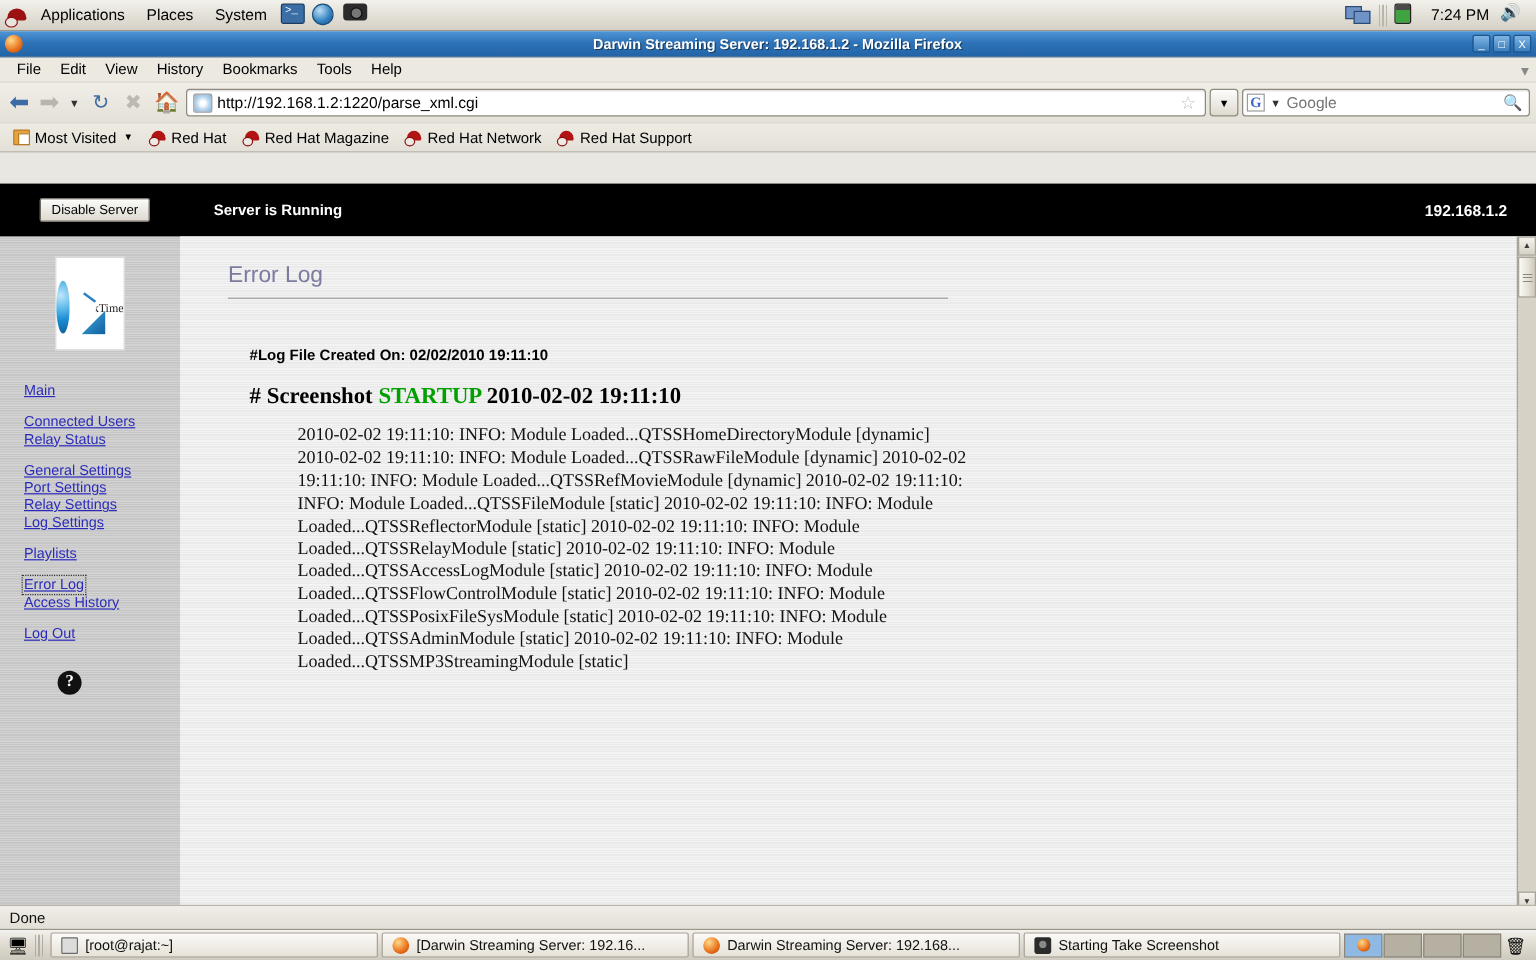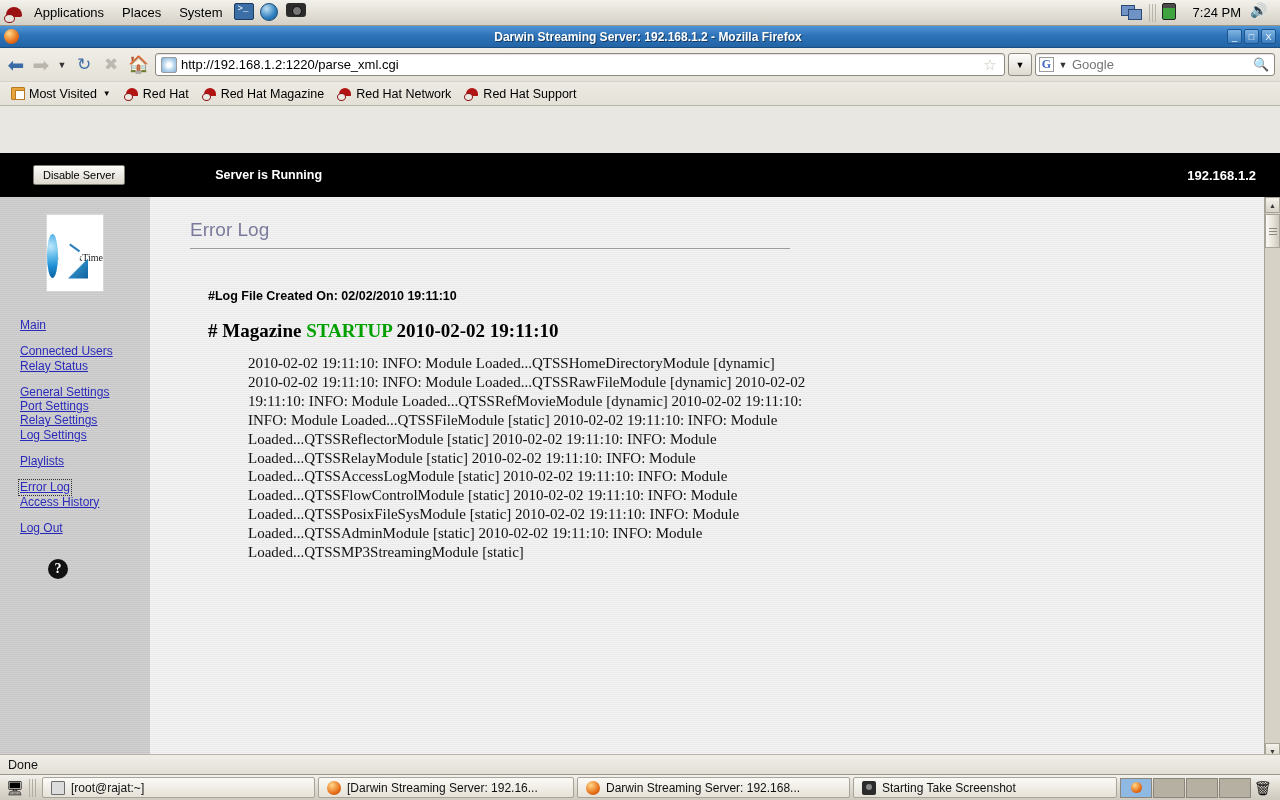--- a/index.html
+++ b/index.html
@@ -132,21 +132,21 @@
   .bm { display:flex; align-items:center; padding: 1px 5px; font-size: 12.5px; color:#000; gap:4px; }
   .bm-folder { width: 14px; height: 13px; background: #e8a33d; border:1px solid #b57a22; border-radius:1px; position:relative; }
   .bm-folder::after{content:"";position:absolute;left:3px;top:2px;width:8px;height:8px;background:#fff;border:1px solid #b57a22;}
   .bm-rh { width: 15px; height: 13px; position: relative; }
   .bm-rh::before { content:""; position:absolute; left:2px; top:1px; width:12px;height:8px; background:#b21414; border-radius:7px 7px 1px 1px; }
   .bm-rh::after { content:""; position:absolute; left:0px; top:6px; width:7px;height:6px; background:#eceae3; border-radius:50%; border:1px solid #8d1010; }
   .bm-caret { font-size:8px; margin-left:2px; }
   #pagewrap { position: absolute; left:0; top: 127px; width: 1280px; height: 606px; }
 
   #dss-header {
-    height: 44px; background: #000; position: relative; display: flex; align-items: center; gap: 37px;
+    height: 44px; background: #000; position: relative; display: flex; align-items: center;
   }
   #disable-server-btn {
     margin-left: 33px;
     font-family: "Liberation Sans", sans-serif; font-size: 11px;
     padding: 3px 9px;
     background: linear-gradient(180deg,#fbfbfa,#ddd9cf);
     border: 1px solid #7e7a70; border-radius: 2px; color: #000;
     box-shadow: inset 0 1px 0 #fff;
   }
   #server-status {
@@ -327,20 +327,30 @@
       <div style="width:15px;height:15px;border-radius:50%;background:radial-gradient(circle at 35% 30%,#ffd98a,#e8701a 60%,#a8410a);"></div>
     </div>
     <div class="tb-title">Darwin Streaming Server: 192.168.1.2 - Mozilla Firefox</div>
     <div class="tb-btns">
       <div class="tb-btn">_</div>
       <div class="tb-btn">□</div>
       <div class="tb-btn">X</div>
     </div>
   </div>
 
+  <div id="menubar">
+    <div class="mi">File</div>
+    <div class="mi">Edit</div>
+    <div class="mi">View</div>
+    <div class="mi">History</div>
+    <div class="mi">Bookmarks</div>
+    <div class="mi">Tools</div>
+    <div class="mi">Help</div>
+    <div class="mb-right">▾</div>
+  </div>
 
   <div id="navbar">
     <div class="back-ico">⬅</div>
     <div class="fwd-ico">➡</div>
     <div class="drop-ico">▼</div>
     <div class="reload-ico">↻</div>
     <div class="stop-ico">✖</div>
     <div class="home-ico">🏠</div>
     <div id="urlbar">
       <div class="site-ico"></div>
@@ -425,21 +435,21 @@
         </div>
 
         <div id="help-ico">?</div>
       </div>
 
       <div id="content">
         <div id="content-inner">
           <div id="error-log-title">Error Log</div>
           <div id="log-created">#Log File Created On: 02/02/2010 19:11:10</div>
           <div id="startup-line">
-            <span># Magazine </span><span class="kw">STARTUP</span><span> 2010-02-02 19:11:10</span>
+            <span># Screenshot </span><span class="kw">STARTUP</span><span> 2010-02-02 19:11:10</span>
           </div>
           <div id="log-body">2010-02-02 19:11:10: INFO: Module Loaded...QTSSHomeDirectoryModule [dynamic] 2010-02-02 19:11:10: INFO: Module Loaded...QTSSRawFileModule [dynamic] 2010-02-02 19:11:10: INFO: Module Loaded...QTSSRefMovieModule [dynamic] 2010-02-02 19:11:10: INFO: Module Loaded...QTSSFileModule [static] 2010-02-02 19:11:10: INFO: Module Loaded...QTSSReflectorModule [static] 2010-02-02 19:11:10: INFO: Module Loaded...QTSSRelayModule [static] 2010-02-02 19:11:10: INFO: Module Loaded...QTSSAccessLogModule [static] 2010-02-02 19:11:10: INFO: Module Loaded...QTSSFlowControlModule [static] 2010-02-02 19:11:10: INFO: Module Loaded...QTSSPosixFileSysModule [static] 2010-02-02 19:11:10: INFO: Module Loaded...QTSSAdminModule [static] 2010-02-02 19:11:10: INFO: Module Loaded...QTSSMP3StreamingModule [static]</div>
         </div>
       </div>
     </div>
 
     <div id="page-scroll">
       <div class="sb-btn">▲</div>
       <div class="sb-thumb">
           <div class="sb-grip"></div>

